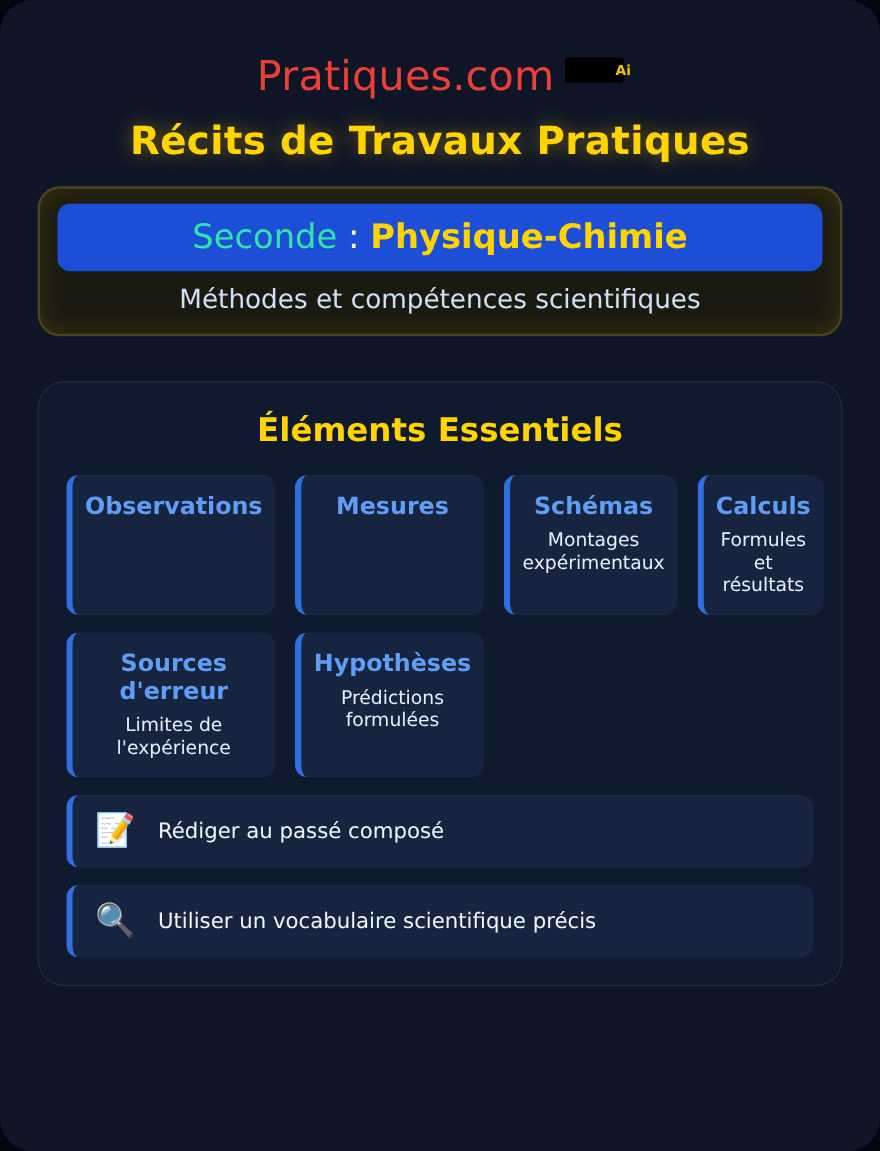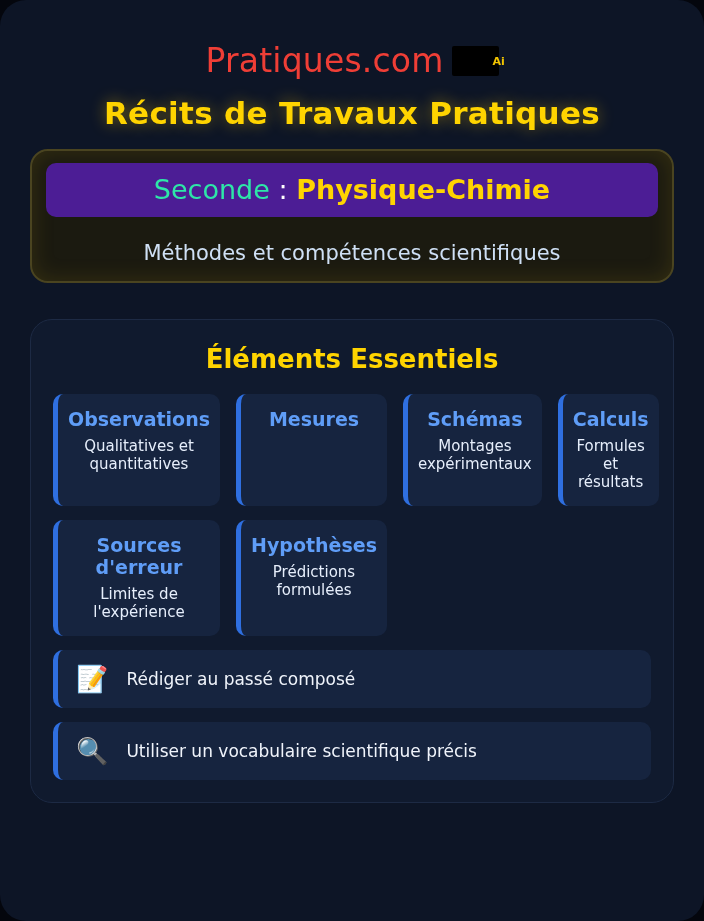--- a/index.html
+++ b/index.html
@@ -32,21 +32,21 @@
     font-size: 33px;
     color: #ef3e36;
     letter-spacing: .2px;
     line-height: 1;
   }
   .ai-badge {
     display: inline-flex;
     align-items: center;
     justify-content: center;
     width: 22px;
-    height: 30px;
+    height: 20px;
     background: #000000;
     color: #f2c400;
     font-size: 11px;
     font-weight: bold;
     border-radius: 2px;
     margin-top: 2px;
     padding-left: 47px;
   }
 
   
@@ -63,34 +63,34 @@
   
   .banner {
     margin: 18px 8px 0 8px;
     background: #1b1a10;
     border: 2px solid #4a4420;
     border-radius: 18px;
     padding: 12px 14px 16px 14px;
     box-shadow: 0 0 22px rgba(180,150,30,.18) inset;
   }
   .banner-inner {
-    background: #4c1d95;
+    background: #1d4ed8;
     border-radius: 10px;
     padding: 11px 10px 12px 10px;
     text-align: center;
   }
   .level-line {
     font-size: 27px;
     line-height: 1.15;
   }
   .level { color: #2ee6a8; }
   .colon { color: #ffffff; }
   .subject { color: #ffd400; font-weight: bold; }
   .banner-sub {
-    margin-top: 24px;
+    margin-top: 10px;
     text-align: center;
     font-size: 21px;
     color: #cfe0f5;
   }
 
   
   .card {
     margin: 36px 8px 0 8px;
     background: #101a2e;
     border: 1px solid #1d2a44;
@@ -163,21 +163,20 @@
     </div>
     <div class="banner-sub">Méthodes et compétences scientifiques</div>
   </div>
 
   <div class="card">
     <div class="card-title">Éléments Essentiels</div>
 
     <div class="grid">
       <div class="item">
         <div class="item-title">Observations</div>
-        <div class="item-desc">Qualitatives et quantitatives</div>
       </div>
       <div class="item">
         <div class="item-title">Mesures</div>
       </div>
       <div class="item">
         <div class="item-title">Schémas</div>
         <div class="item-desc">Montages expérimentaux</div>
       </div>
       <div class="item">
         <div class="item-title">Calculs</div>

